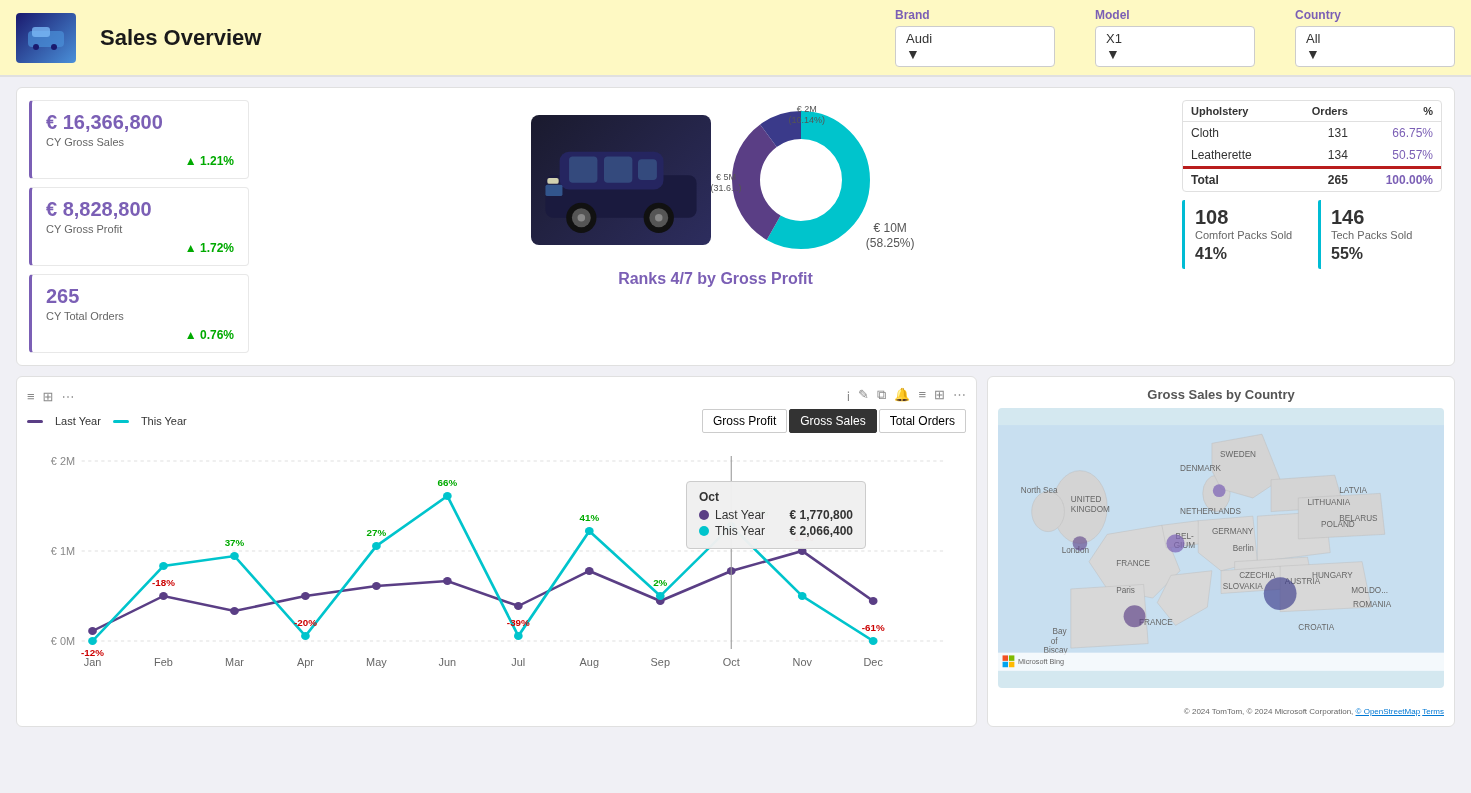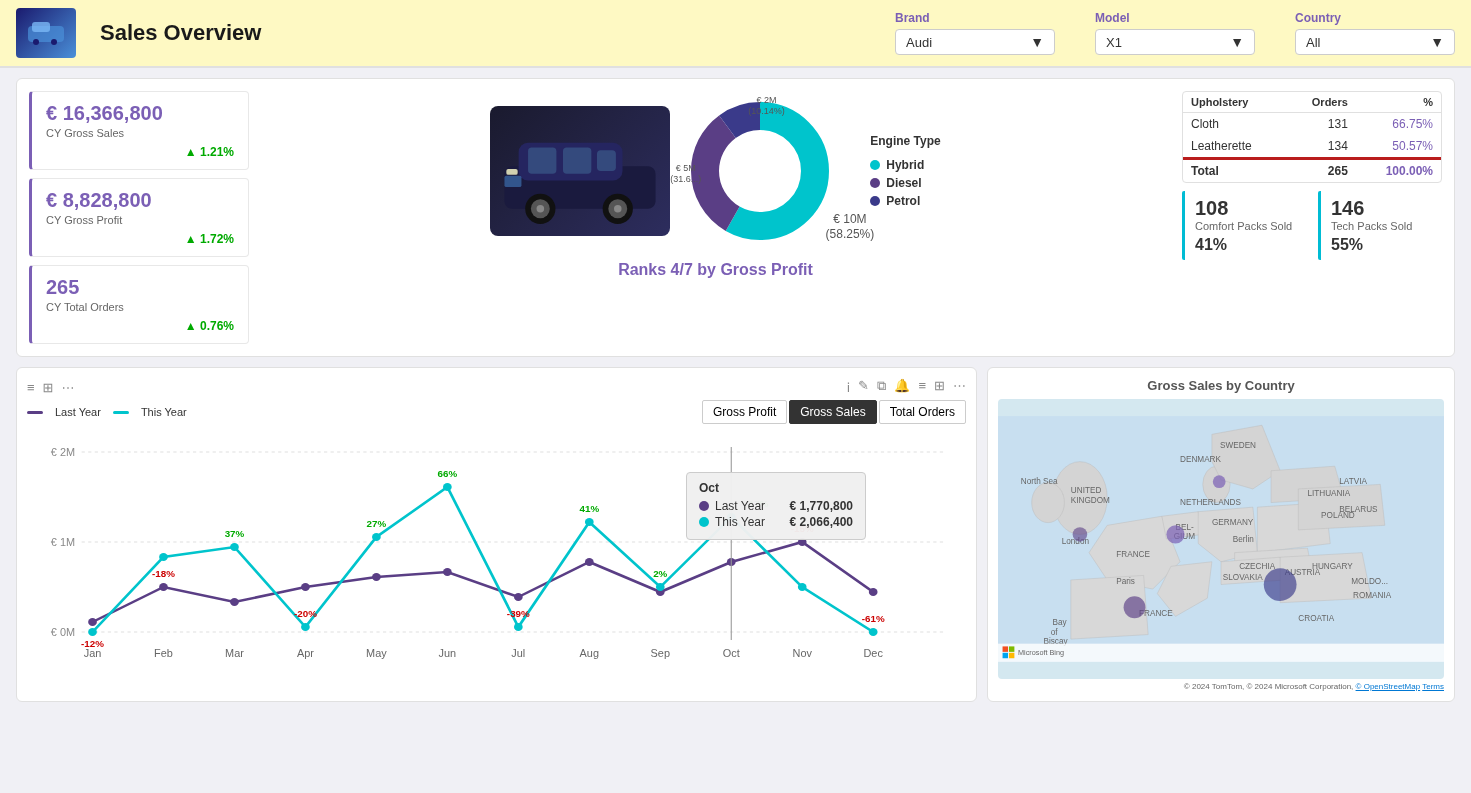--- a/index.html
+++ b/index.html
@@ -6,21 +6,21 @@
     body { font-family: 'Segoe UI', Arial, sans-serif; background: #f0f0f5; font-size: 13px; color: #333; }
 
     
     .header { background: #fef9c3; display: flex; align-items: center; padding: 8px 16px; border-bottom: 2px solid #e0e0e0; gap: 24px; }
     .header-logo { width: 60px; height: 50px; background: linear-gradient(135deg, #1a1a6e, #4a90d9); border-radius: 4px; display: flex; align-items: center; justify-content: center; }
     .header-logo svg { width: 40px; height: 30px; }
     .header-title { font-size: 22px; font-weight: bold; color: #1a1a1a; flex: 1; }
     .filter-group { display: flex; gap: 40px; }
     .filter-item { display: flex; flex-direction: column; gap: 4px; }
     .filter-label { font-size: 12px; color: #7b5fb5; font-weight: 600; }
-    .filter-select { display: flex; align-items: flex-end; gap: 40px; border: 1px solid #ccc; border-radius: 4px; padding: 4px 10px; background: white; cursor: pointer; min-width: 160px; justify-content: space-between; }
+    .filter-select { display: flex; align-items: flex-start; border: 1px solid #ccc; border-radius: 4px; padding: 4px 10px; background: white; cursor: pointer; min-width: 160px; justify-content: space-between; flex-direction: column; }
     .filter-select span { color: #333; }
     .dropdown-arrow { color: #7b5fb5; font-size: 14px; }
 
     
     .main { padding: 10px 16px; display: flex; flex-direction: column; gap: 10px; }
 
     
     .top-panel { display: flex; gap: 10px; background: white; border-radius: 6px; padding: 12px; border: 1px solid #e0e0e0; }
 
     
@@ -182,35 +182,20 @@
             € 2M<br>(10.14%)
           </div>
           <div style="position:absolute; top:72px; left:-10px; font-size:9px; color:#555; text-align:center; line-height:1.2;">
             € 5M<br>(31.6...)
           </div>
           <div style="position:absolute; bottom:10px; right:-14px; font-size:12px; color:#555; text-align:center; line-height:1.2;">
             € 10M<br>(58.25%)
           </div>
         </div>
 
-        <div class="engine-legend">
-          <div style="font-weight:bold; font-size:12px; margin-bottom:6px;">Engine Type</div>
-          <div class="legend-item">
-            <div class="legend-dot" style="background:#00c4cc;"></div>
-            <span>Hybrid</span>
-          </div>
-          <div class="legend-item">
-            <div class="legend-dot" style="background:#5a3e85;"></div>
-            <span>Diesel</span>
-          </div>
-          <div class="legend-item">
-            <div class="legend-dot" style="background:#3a3a8a;"></div>
-            <span>Petrol</span>
-          </div>
-        </div>
       </div>
 
       <div class="rank-text">Ranks 4/7 by Gross Profit</div>
     </div>
 
     <div class="right-panel">
 
       <div class="upholstery-table">
         <table>
           <thead>
@@ -456,19 +441,19 @@
 
           <rect x="0" y="250" width="490" height="20" fill="rgba(255,255,255,0.8)"></rect>
 
           <rect x="5" y="253" width="6" height="6" fill="#f25022"></rect>
           <rect x="12" y="253" width="6" height="6" fill="#7fba00"></rect>
           <rect x="5" y="260" width="6" height="6" fill="#00a4ef"></rect>
           <rect x="12" y="260" width="6" height="6" fill="#ffb900"></rect>
           <text x="22" y="263" font-size="8" fill="#666">Microsoft Bing</text>
         </svg>
       </div>
-      <div style="font-size:8px; color:#666; margin-top:3px; text-align:right;">
+      <div style="font-size:8px; color:#666; margin-top:19px; text-align:right;">
         © 2024 TomTom, © 2024 Microsoft Corporation, <span style="color:#0078d4; text-decoration:underline;">© OpenStreetMap</span>  <span style="color:#0078d4; text-decoration:underline;">Terms</span>
       </div>
     </div>
 
   </div>
 </div>
 
 </body></html>

